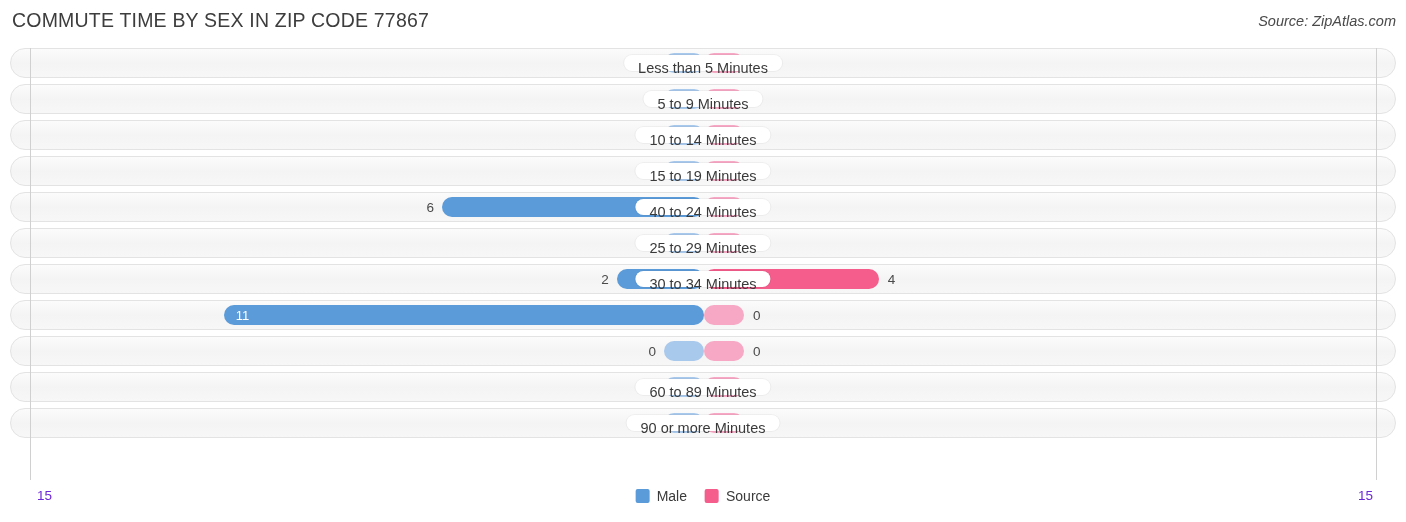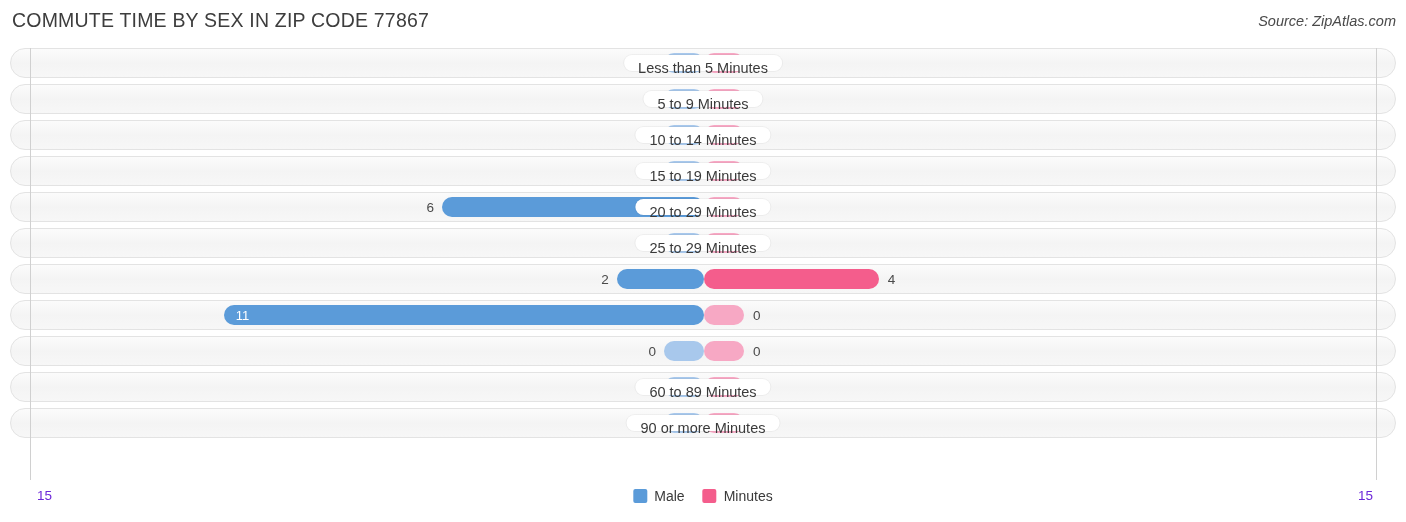--- a/index.html
+++ b/index.html
@@ -226,38 +226,39 @@
           <div class="val female-out" style="left: 742px; width: 32px;">0</div>
           <div class="cat-pill">15 to 19 Minutes</div>
         </div>
       </div>
       <div class="row">
         <div class="track">
           <div class="bar male" style="left: 431px; width: 262px; background: rgb(91, 155, 217); border-radius: 10px;"></div>
           <div class="val male-out" style="left: 391px; width: 32px;">6</div>
           <div class="bar female cap" style="left: 693px; width: 40px; background: rgb(247, 168, 196);"></div>
           <div class="val female-out" style="left: 742px; width: 32px;">0</div>
-          <div class="cat-pill">20 to 29 Minutes</div>
+          <div class="cat-pill">40 to 24 Minutes</div>
         </div>
       </div>
       <div class="row">
         <div class="track">
           <div class="bar male cap" style="left: 653px; width: 40px; background: rgb(168, 200, 236);"></div>
           <div class="val male-out" style="left: 613px; width: 32px;">0</div>
           <div class="bar female cap" style="left: 693px; width: 40px; background: rgb(247, 168, 196);"></div>
           <div class="val female-out" style="left: 742px; width: 32px;">0</div>
           <div class="cat-pill">25 to 29 Minutes</div>
         </div>
       </div>
       <div class="row">
         <div class="track">
           <div class="bar male" style="left: 605.667px; width: 87.3333px; background: rgb(91, 155, 217); border-radius: 10px;"></div>
           <div class="val male-out" style="left: 565.667px; width: 32px;">2</div>
           <div class="bar female" style="left: 693px; width: 174.667px; background: rgb(244, 93, 140); border-radius: 10px;"></div>
           <div class="val female-out" style="left: 876.667px; width: 32px;">4</div>
+          <div class="cat-pill">30 to 34 Minutes</div>
         </div>
       </div>
       <div class="row">
         <div class="track">
           <div class="bar male" style="left: 212.667px; width: 480.333px; background: rgb(91, 155, 217); border-radius: 10px;"></div>
           <div class="val inside" style="left: 224.667px;">11</div>
           <div class="bar female cap" style="left: 693px; width: 40px; background: rgb(247, 168, 196);"></div>
           <div class="val female-out" style="left: 742px; width: 32px;">0</div>
         </div>
       </div>
@@ -293,16 +294,16 @@
 <div class="footer">
   <div class="axis-val left">15</div>
   <div class="axis-val right">15</div>
   <div class="legend" id="legend">
       <div class="legend-item">
         <span class="swatch" style="background: rgb(91, 155, 217);"></span>
         <span class="legend-label">Male</span>
       </div>
       <div class="legend-item">
         <span class="swatch" style="background: rgb(244, 93, 140);"></span>
-        <span class="legend-label">Minutes</span>
+        <span class="legend-label">Source</span>
       </div>
     </div>
 </div>
 
 </body></html>

